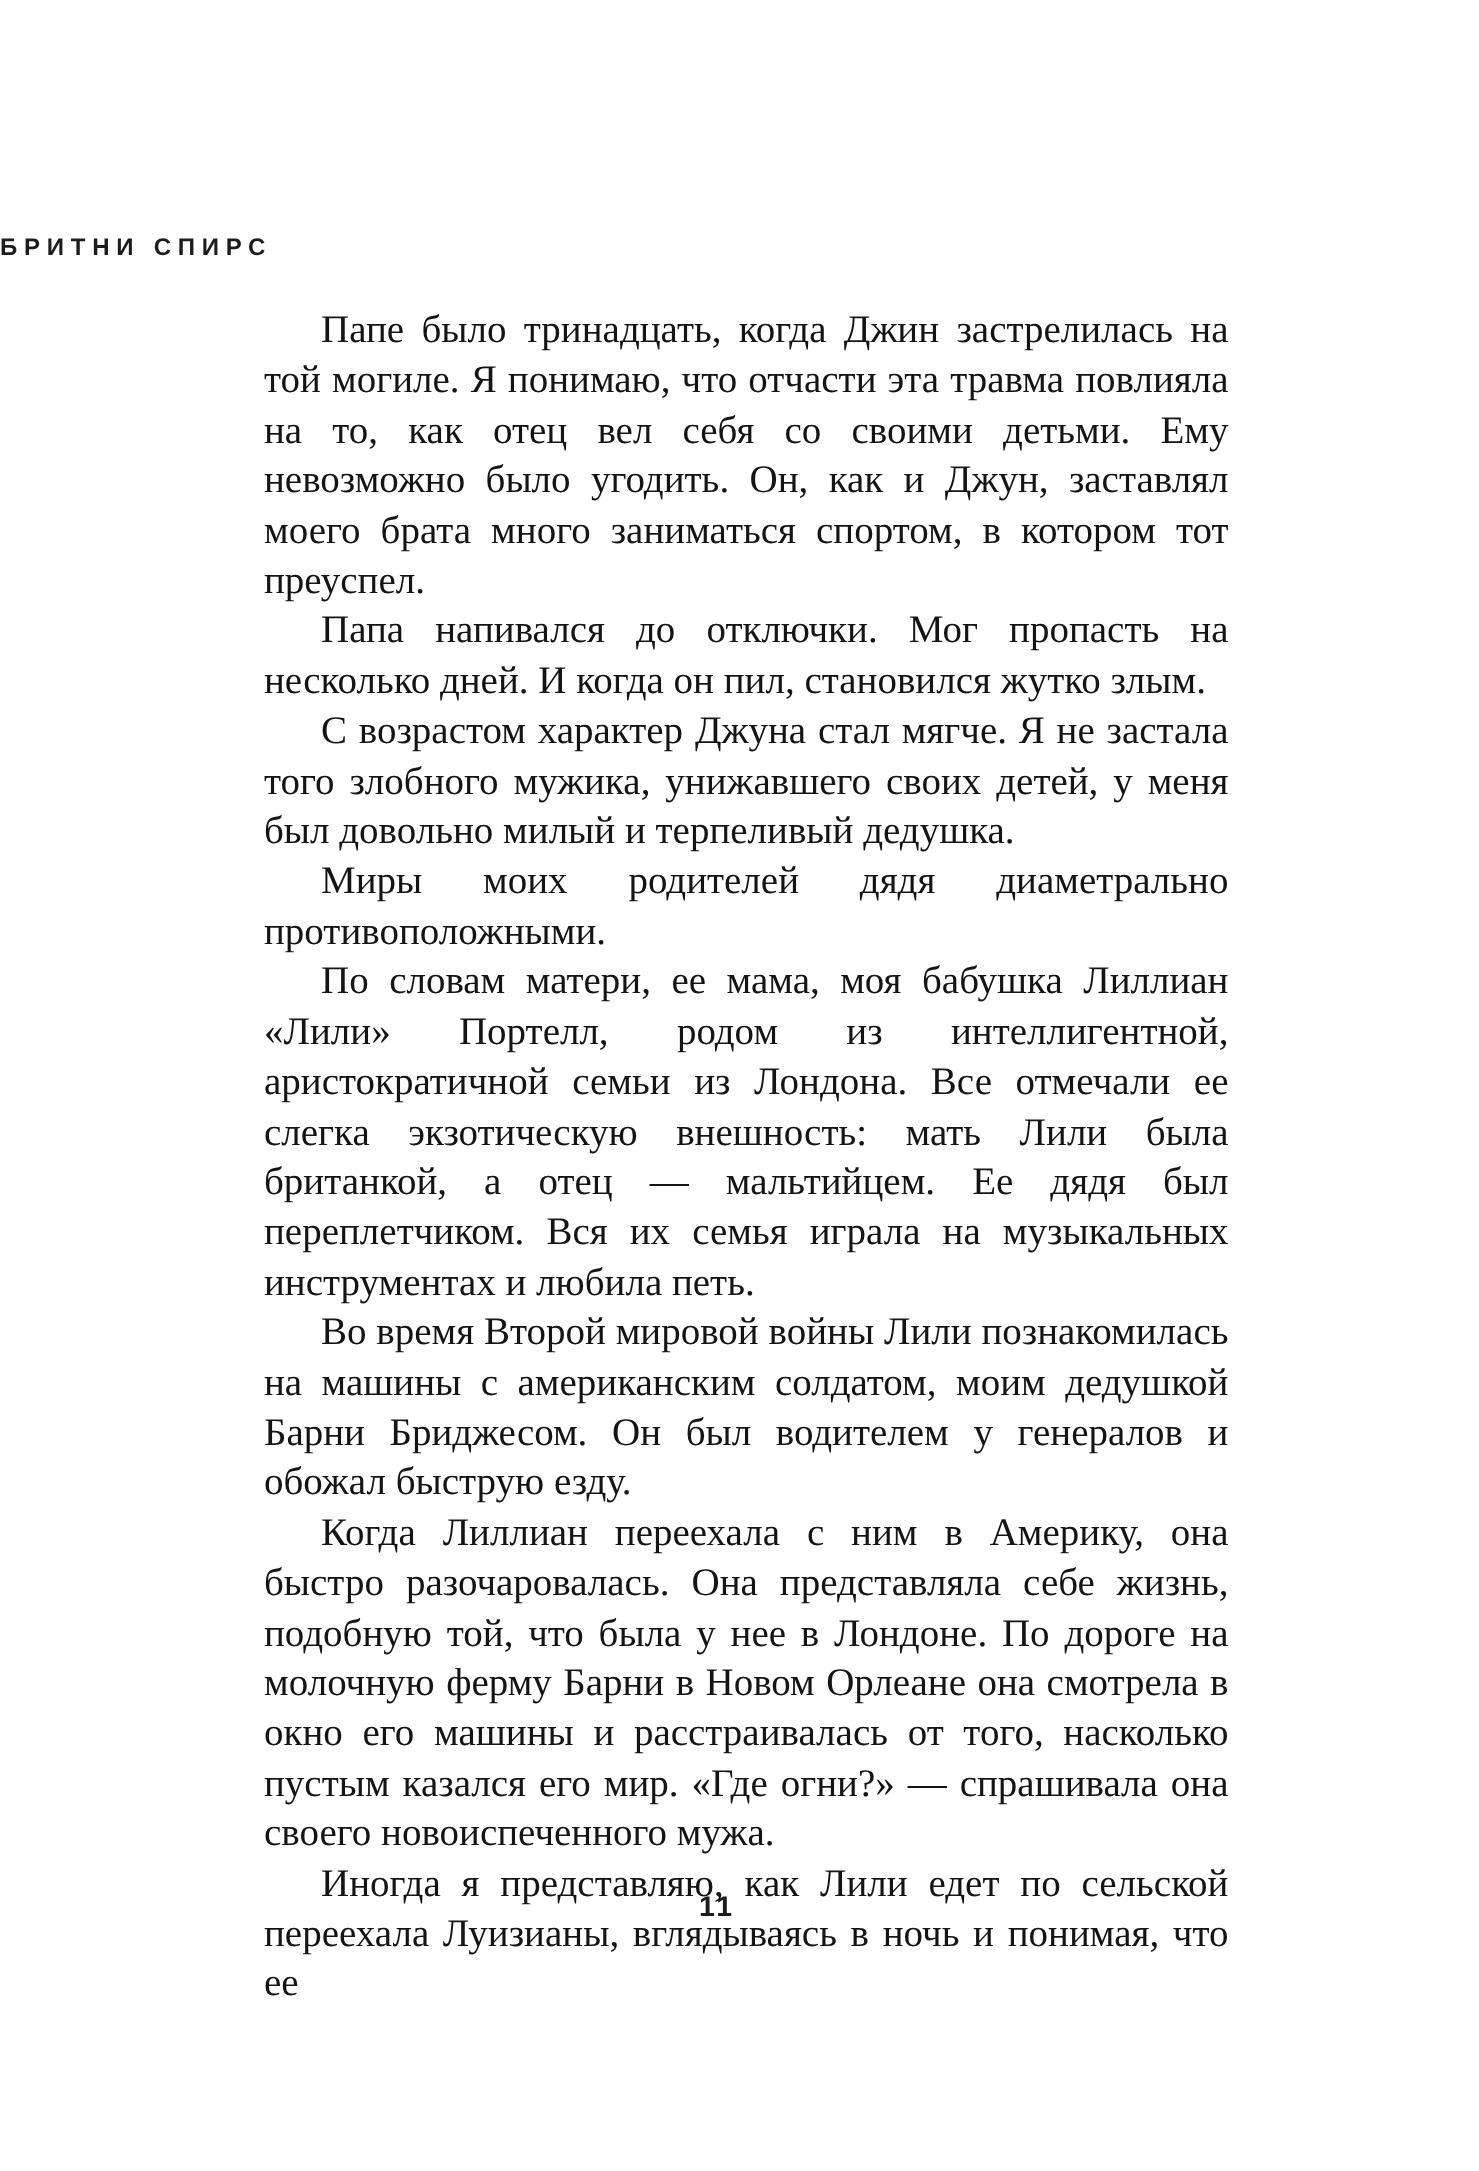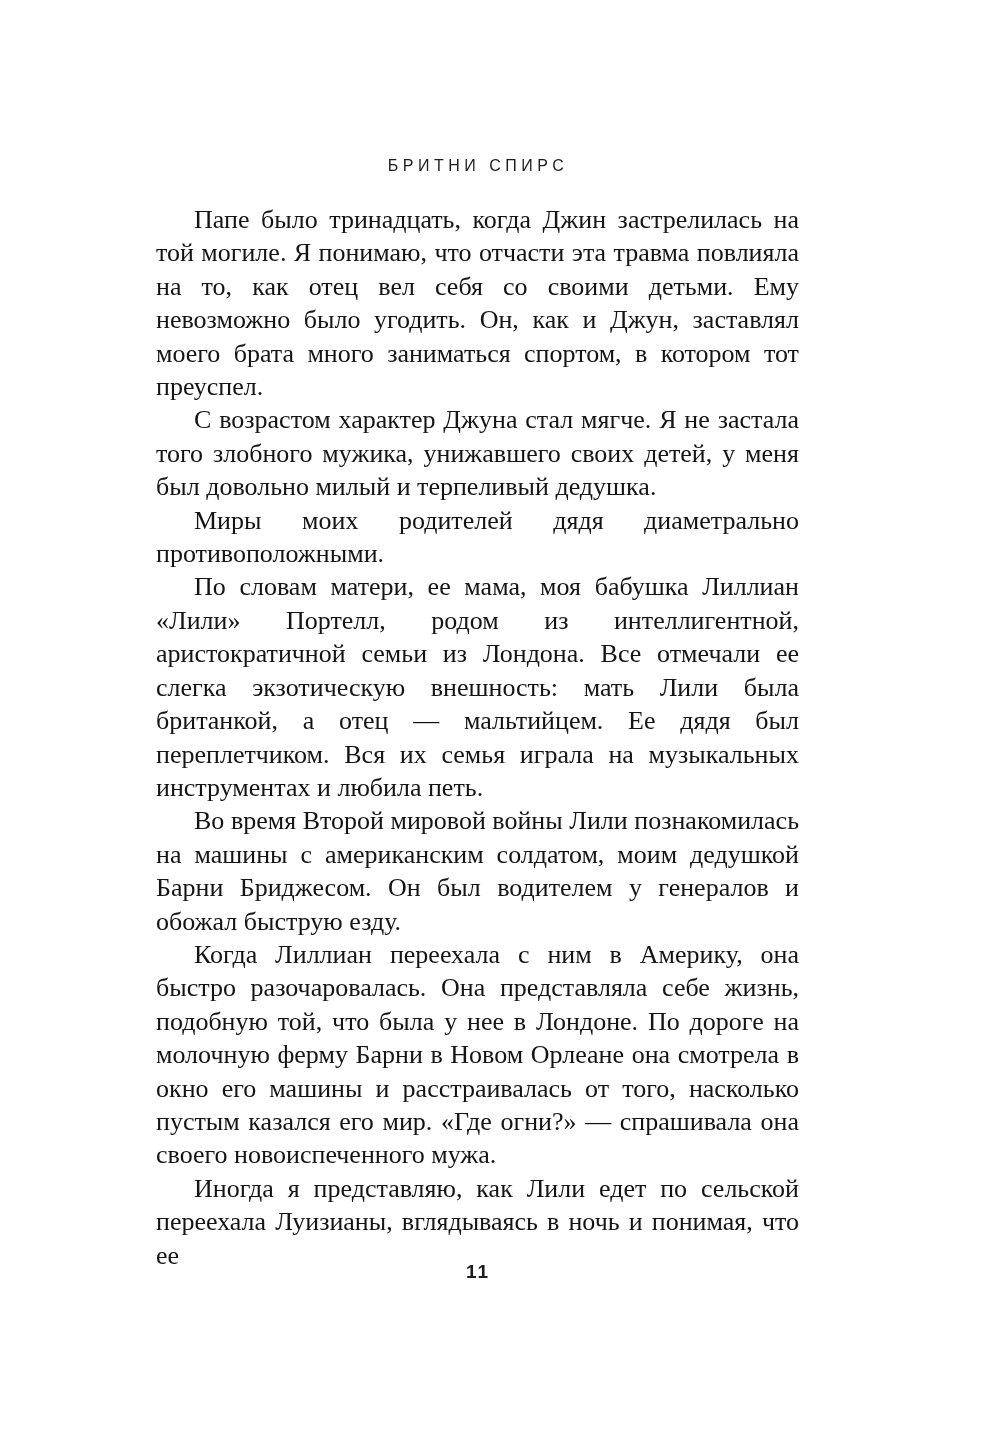--- a/index.html
+++ b/index.html
@@ -12,31 +12,31 @@
     width: 986px;
     height: 1447px;
     background: #ffffff;
     overflow: hidden;
   }
   .running-header {
     position: absolute;
     top: 157px;
     left: 0;
     width: 956px;
-    text-align: center;
+    text-align: left;
     font-family: "Liberation Sans", sans-serif;
-    font-weight: 400;
+    font-weight: 700;
     font-size: 16px;
     letter-spacing: 4.5px;
     color: #1c1c1c;
   }
   .body-text {
     position: absolute;
     top: 203px;
-    left: 156px;
+    left: 176px;
     width: 643px;
     font-family: "Liberation Serif", serif;
     font-size: 26px;
     line-height: 33.4px;
     text-align: justify;
     color: #141414;
   }
   .body-text p {
     margin: 0;
     padding: 0;
@@ -59,20 +59,21 @@
   }
 </style>
 </head>
 <body>
 
 <div class="page">
   <header class="running-header">БРИТНИ СПИРС</header>
 
   <main class="body-text">
       <p>Папе было тринадцать, когда Джин застрелилась на той могиле. Я понимаю, что отчасти эта травма повлияла на то, как отец вел себя со своими детьми. Ему невозможно было угодить. Он, как и Джун, заставлял моего брата много заниматься спортом, в котором тот преуспел.</p>
+      <p>Папа напивался до отключки. Мог пропасть на несколько дней. И когда он пил, становился жутко злым.</p>
       <p>С возрастом характер Джуна стал мягче. Я не застала того злобного мужика, унижавшего своих детей, у меня был довольно милый и терпеливый дедушка.</p>
       <p>Миры моих родителей дядя диаметрально противоположными.</p>
       <p>По словам матери, ее мама, моя бабушка Лиллиан «Лили» Портелл, родом из интеллигентной, аристократичной семьи из Лондона. Все отмечали ее слегка экзотическую внешность: мать Лили была британкой, а отец — мальтийцем. Ее дядя был переплетчиком. Вся их семья играла на музыкальных инструментах и любила петь.</p>
       <p>Во время Второй мировой войны Лили познакомилась на машины с американским солдатом, моим дедушкой Барни Бриджесом. Он был водителем у генералов и обожал быструю езду.</p>
       <p>Когда Лиллиан переехала с ним в Америку, она быстро разочаровалась. Она представляла себе жизнь, подобную той, что была у нее в Лондоне. По дороге на молочную ферму Барни в Новом Орлеане она смотрела в окно его машины и расстраивалась от того, насколько пустым казался его мир. «Где огни?» — спрашивала она своего новоиспеченного мужа.</p>
       <p class="continues">Иногда я представляю, как Лили едет по сельской переехала Луизианы, вглядываясь в ночь и понимая, что ее</p>
     </main>
 
   <footer class="page-number">11</footer>
 </div>

